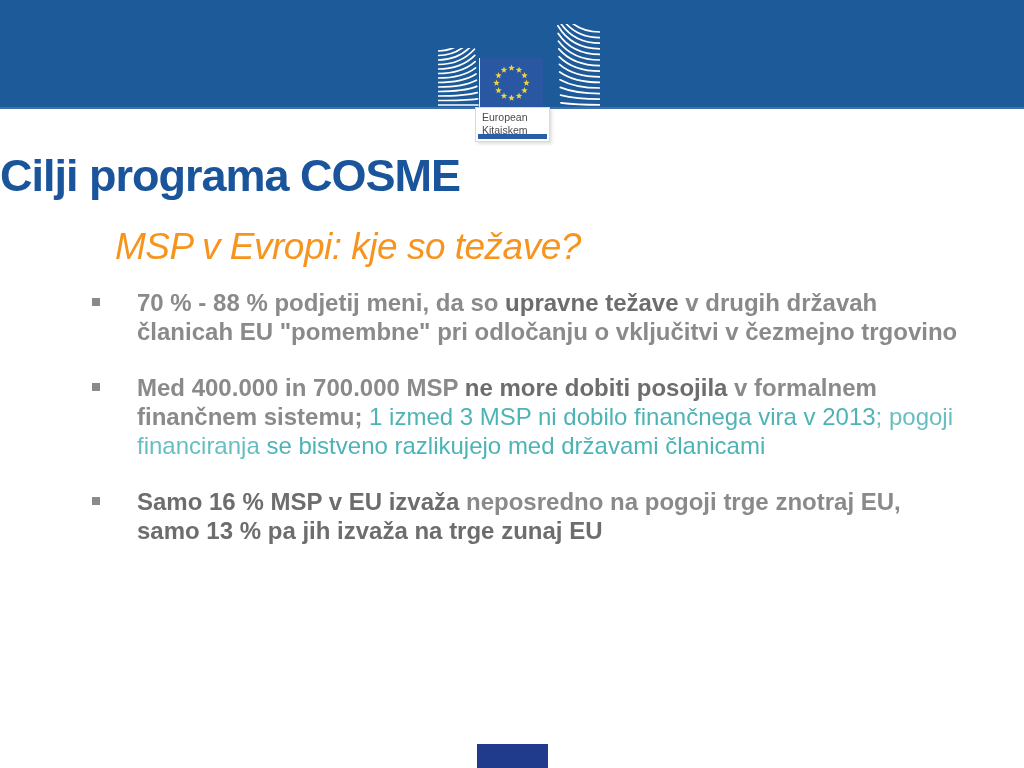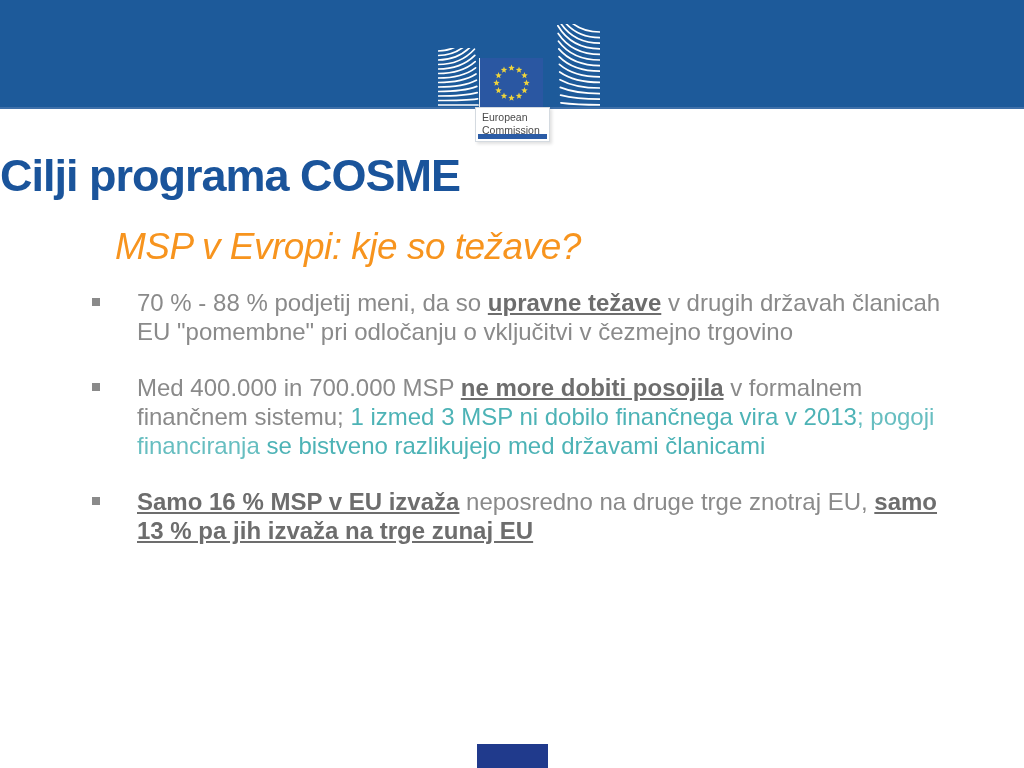--- a/index.html
+++ b/index.html
@@ -32,22 +32,22 @@
   .subtitle{position:absolute;left:99px;top:210px;margin:16px;
             font-size:37px;font-weight:400;font-style:italic;
             color:var(--subtitle);letter-spacing:-0.5px;}
 
   
   .bullets{position:absolute;left:90px;top:288px;width:878px;margin:0;padding:0;
            list-style:none;font-size:24px;line-height:29px;}
   .bullet{position:relative;padding-left:47px;margin:0 0 27px 0;color:var(--gray);}
   .marker{position:absolute;left:2px;top:10px;width:8px;height:8px;
           background:var(--gray);}
-  .seg-normal{font-weight:400;color:var(--gray);}
-  .seg-bold{font-weight:700;color:var(--gray-bold);text-decoration:underline;}
+  .seg-normal{font-weight:700;color:var(--gray);}
+  .seg-bold{font-weight:700;color:var(--gray-bold);}
   .seg-teal{font-weight:400;color:var(--teal);opacity:.85;}
   .seg-teal-bold{font-weight:400;color:var(--teal);}
 
   
   .bottom-rect{position:absolute;left:477px;top:744px;width:71px;height:24px;
                background:var(--bottom-rect);}
 </style>
 </head>
 <body>
 
@@ -98,28 +98,28 @@
         <path d="M48 64 Q 23 64 8 55.7"></path>
         <path d="M48 69.6 Q 23.5 69.6 8.3 63.39999999999999"></path>
         <path d="M48 75.19999999999999 Q 24 75.19999999999999 8.6 71.1"></path>
         <path d="M48 80.8 Q 24.5 80.8 8.9 78.8"></path>
       </svg>
   </div>
 
   <div class="logo-label">
     <div class="logo-label-text">
       <div>European</div>
-      <div>Commission</div>
+      <div>Kitajskem</div>
     </div>
     <div class="logo-label-bar"></div>
   </div>
 
   <h1 class="title">Cilji programa COSME</h1>
   <h2 class="subtitle">MSP v Evropi: kje so težave?</h2>
 
   <ul class="bullets">
       <li class="bullet"><span class="marker"></span><span class="content"><span class="seg-normal">70 % - 88 % podjetij meni, da so </span><span class="seg-bold">upravne težave</span><span class="seg-normal"> v drugih državah članicah EU "pomembne" pri odločanju o vključitvi v čezmejno trgovino</span></span></li>
       <li class="bullet"><span class="marker"></span><span class="content"><span class="seg-normal">Med 400.000 in 700.000 MSP </span><span class="seg-bold">ne more dobiti posojila</span><span class="seg-normal"> v formalnem finančnem sistemu; </span><span class="seg-teal-bold">1 izmed 3 MSP ni dobilo finančnega vira v 2013</span><span class="seg-teal">; pogoji financiranja </span><span class="seg-teal-bold">se bistveno razlikujejo med državami članicami</span></span></li>
-      <li class="bullet"><span class="marker"></span><span class="content"><span class="seg-bold">Samo 16 % MSP v EU izvaža</span><span class="seg-normal"> neposredno na druge trge znotraj EU, </span><span class="seg-bold">samo 13 % pa jih izvaža na trge zunaj EU</span></span></li>
+      <li class="bullet"><span class="marker"></span><span class="content"><span class="seg-bold">Samo 16 % MSP v EU izvaža</span><span class="seg-normal"> neposredno na pogoji trge znotraj EU, </span><span class="seg-bold">samo 13 % pa jih izvaža na trge zunaj EU</span></span></li>
     </ul>
 
   <div class="bottom-rect"></div>
 </div>
 
 </body></html>

